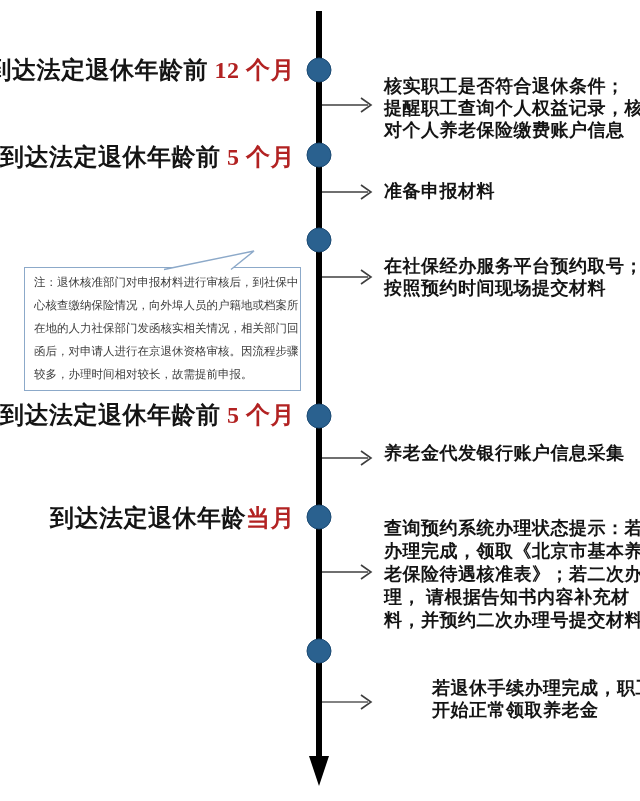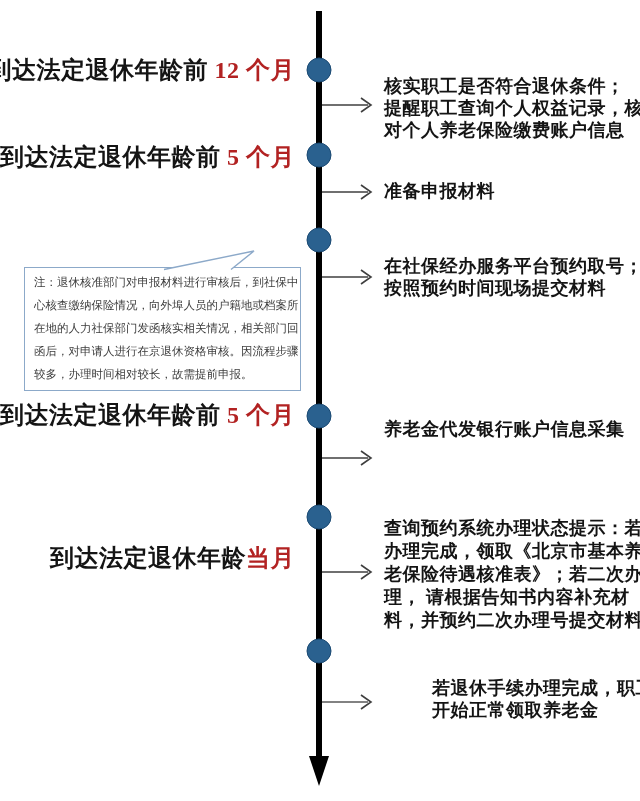--- a/index.html
+++ b/index.html
@@ -9,29 +9,29 @@
   svg.overlay{position:absolute;left:0;top:0;z-index:2;pointer-events:none;}
 
   
   .label{
     position:absolute;right:345px;z-index:3;
     white-space:nowrap;text-align:right;
     font-weight:bold;font-size:24px;line-height:24px;color:#141414;
     letter-spacing:0.5px;
   }
   .label .hl{color:#b22222;}
-  .l0{top:58px;}.l1{top:145px;}.l2{top:228px;}.l3{top:403px;margin-left:46px;}.l4{top:506px;margin-top:40px;}.l5{top:639px;}
+  .l0{top:58px;}.l1{top:145px;}.l2{top:228px;}.l3{top:403px;margin-left:46px;}.l4{top:506px;}.l5{top:639px;}
 
   
   .desc{
     position:absolute;left:384px;z-index:3;
     font-weight:bold;font-size:18px;line-height:22px;color:#141414;
     white-space:pre;letter-spacing:0.5px;
   }
-  .d0{top:75px;}.d1{top:180px;}.d2{top:255px;}.d3{top:418px;}.d4{top:517px;line-height:23px;}.d5{top:677px;margin-left:48px;}
+  .d0{top:75px;}.d1{top:180px;}.d2{top:255px;}.d3{top:442px;}.d4{top:517px;line-height:23px;}.d5{top:677px;margin-left:48px;}
 
   
   .note{
     position:absolute;left:24px;top:267px;width:277px;z-index:1;
     box-sizing:border-box;border:1.5px solid #8ca9c9;background:#ffffff;
     padding:3px 8px 4px 9px;
   }
   .note-text{
     font-family:"Liberation Sans","DejaVu Sans",sans-serif;
     font-size:11.5px;line-height:23px;color:#3c3c3c;white-space:pre;

